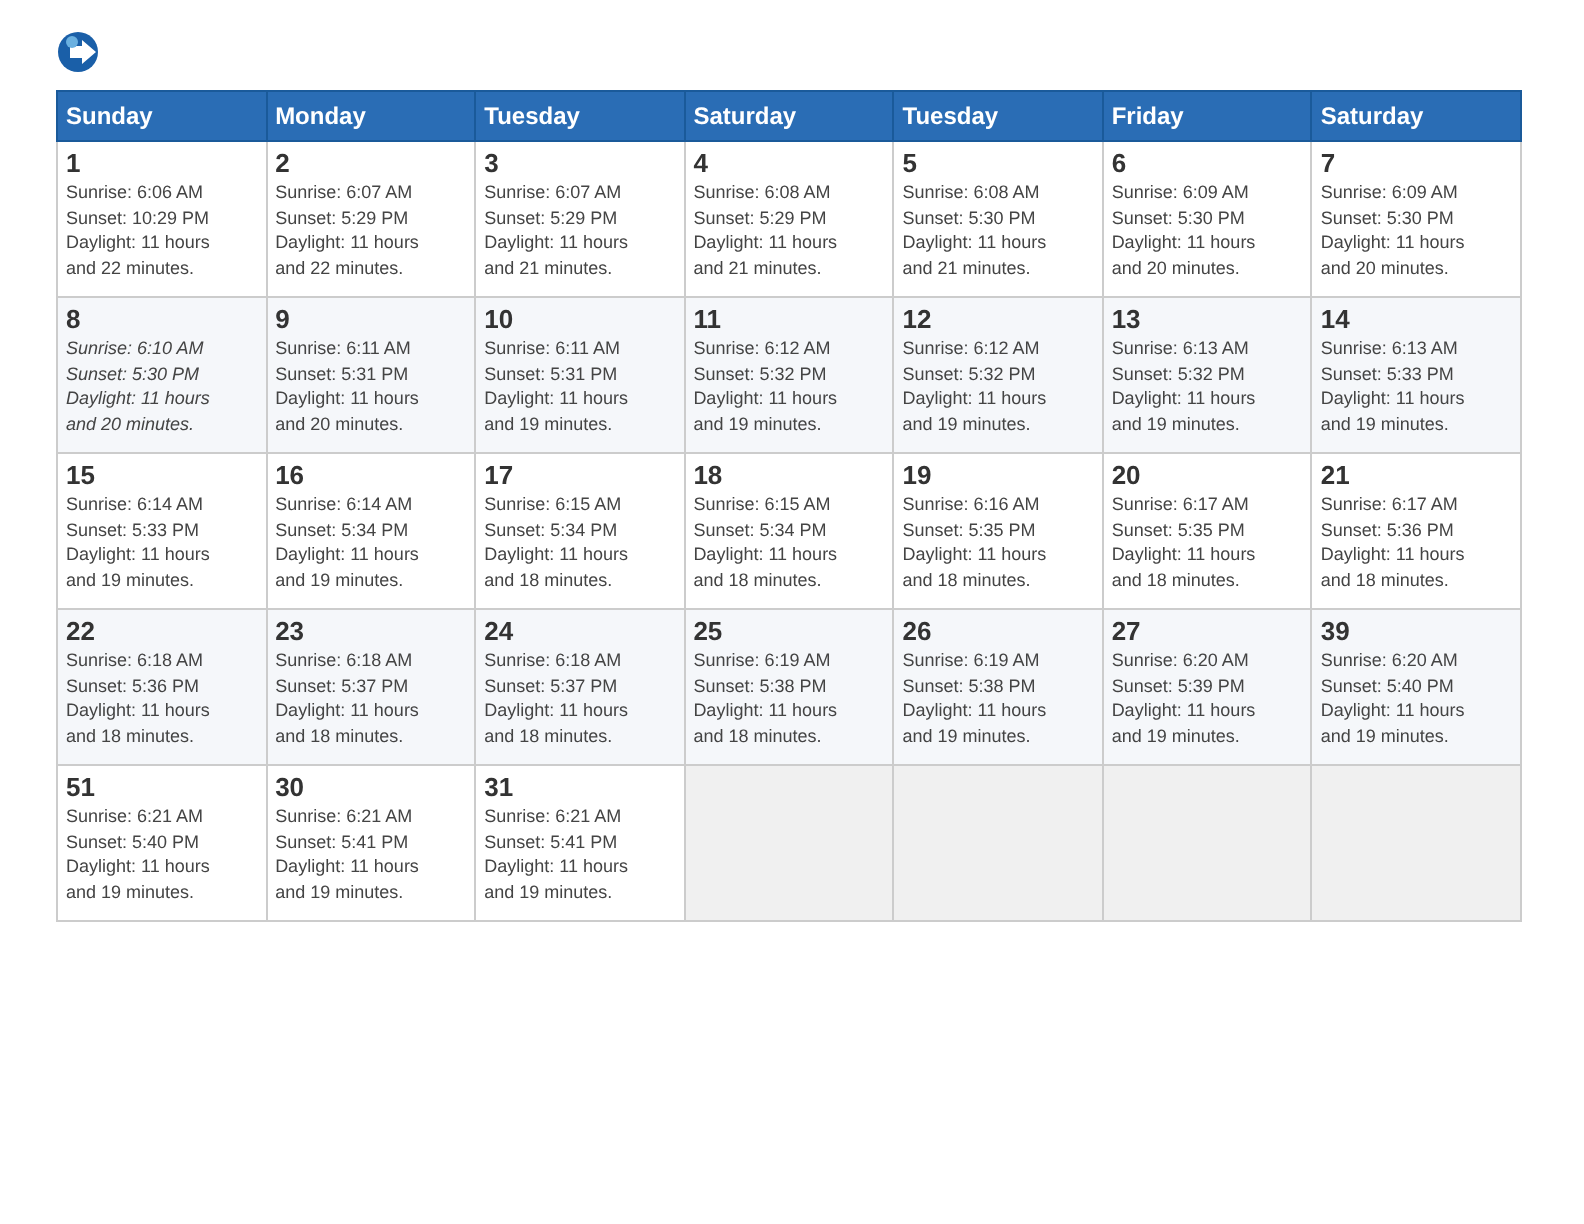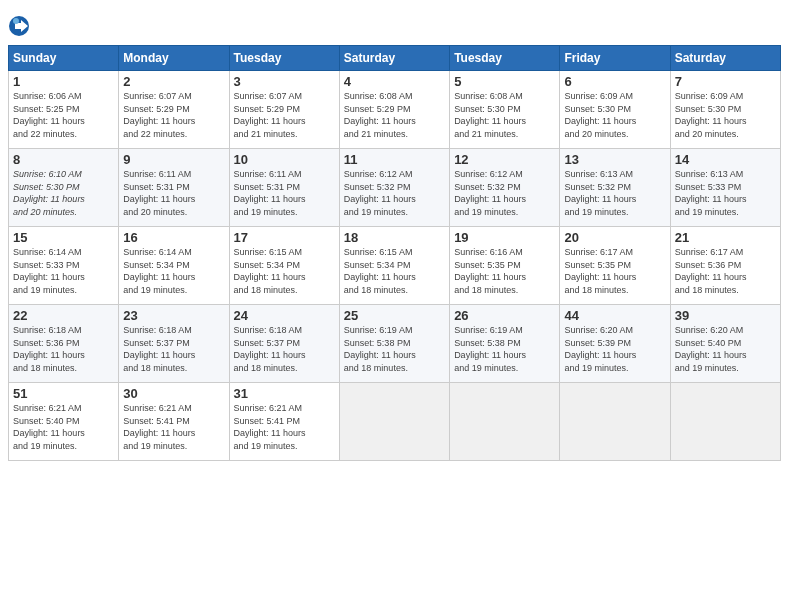--- a/index.html
+++ b/index.html
@@ -6,21 +6,21 @@
     body {
       width: 792px;
       height: 612px;
       font-family: Arial, sans-serif;
       background: #fff;
       overflow: hidden;
     }
     .page {
       width: 789px;
       height: 612px;
-      padding: 15px 8px;
+      padding: 15px 28px;
       border-radius: 32px;
     }
     .header {
       display: flex;
       justify-content: space-between;
       align-items: flex-start;
       margin-bottom: 8px;
     }
     .logo {
       display: flex;
@@ -126,21 +126,21 @@
           <th>Tuesday</th>
           <th>Friday</th>
           <th>Saturday</th>
         </tr>
     </thead>
     <tbody id="calendar-body">
     <tr>
           <td>
             <span class="day-number">1</span>
             <div class="day-info" style="white-space: pre-line;">Sunrise: 6:06 AM
-Sunset: 5:25 PM
+Sunset: 10:29 PM
 Daylight: 11 hours
 and 22 minutes.</div>
           </td>
           <td>
             <span class="day-number">2</span>
             <div class="day-info" style="white-space: pre-line;">Sunrise: 6:07 AM
 Sunset: 5:29 PM
 Daylight: 11 hours
 and 22 minutes.</div>
           </td>
@@ -312,21 +312,21 @@
 and 18 minutes.</div>
           </td>
           <td>
             <span class="day-number">26</span>
             <div class="day-info" style="white-space: pre-line;">Sunrise: 6:19 AM
 Sunset: 5:38 PM
 Daylight: 11 hours
 and 19 minutes.</div>
           </td>
           <td>
-            <span class="day-number">44</span>
+            <span class="day-number">27</span>
             <div class="day-info" style="white-space: pre-line;">Sunrise: 6:20 AM
 Sunset: 5:39 PM
 Daylight: 11 hours
 and 19 minutes.</div>
           </td>
           <td>
             <span class="day-number">39</span>
             <div class="day-info" style="white-space: pre-line;">Sunrise: 6:20 AM
 Sunset: 5:40 PM
 Daylight: 11 hours

